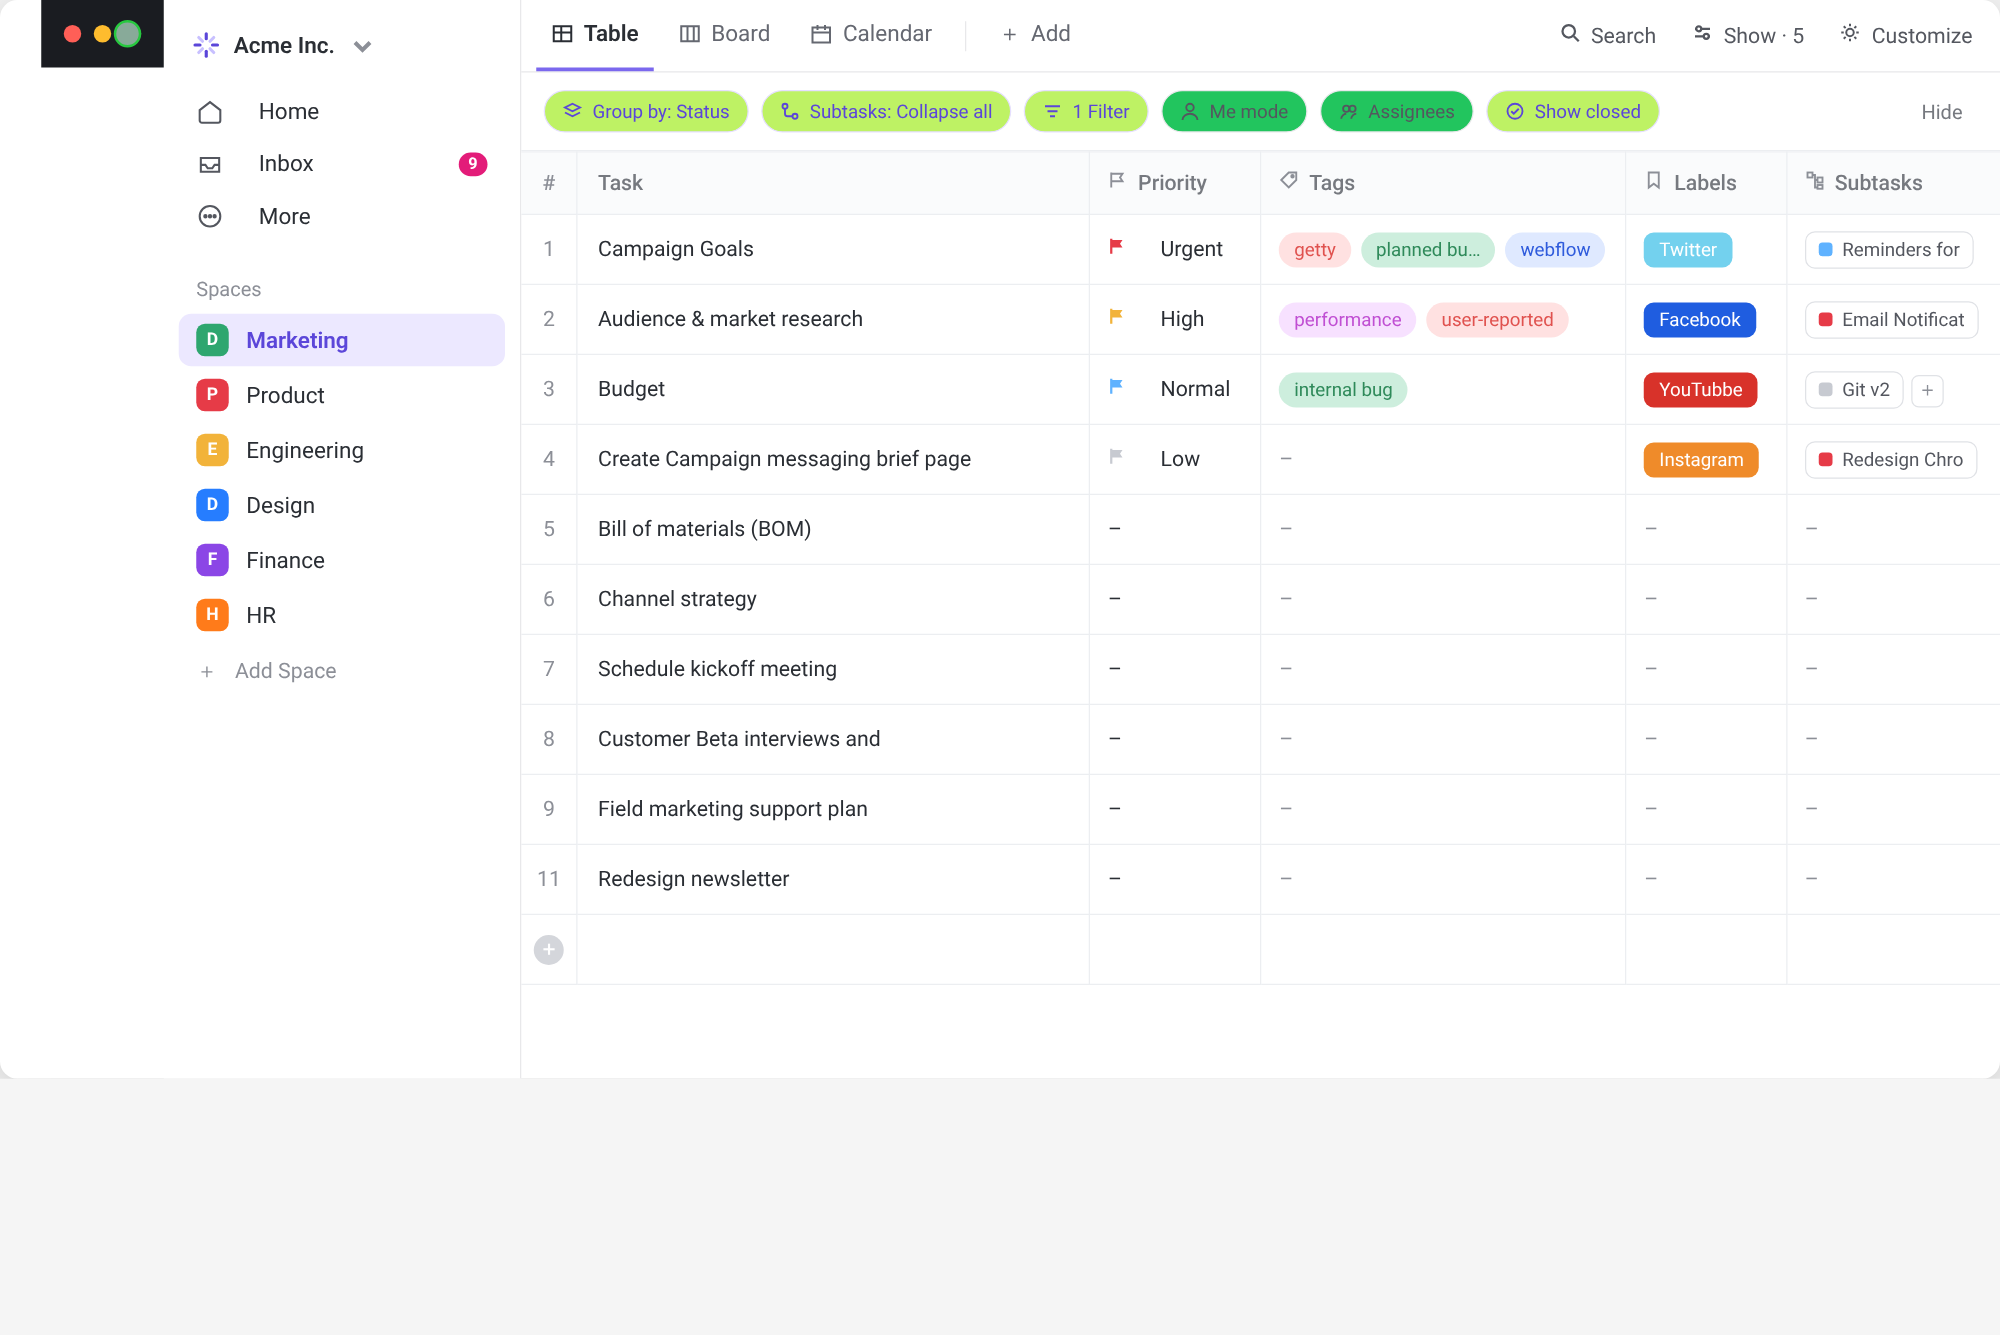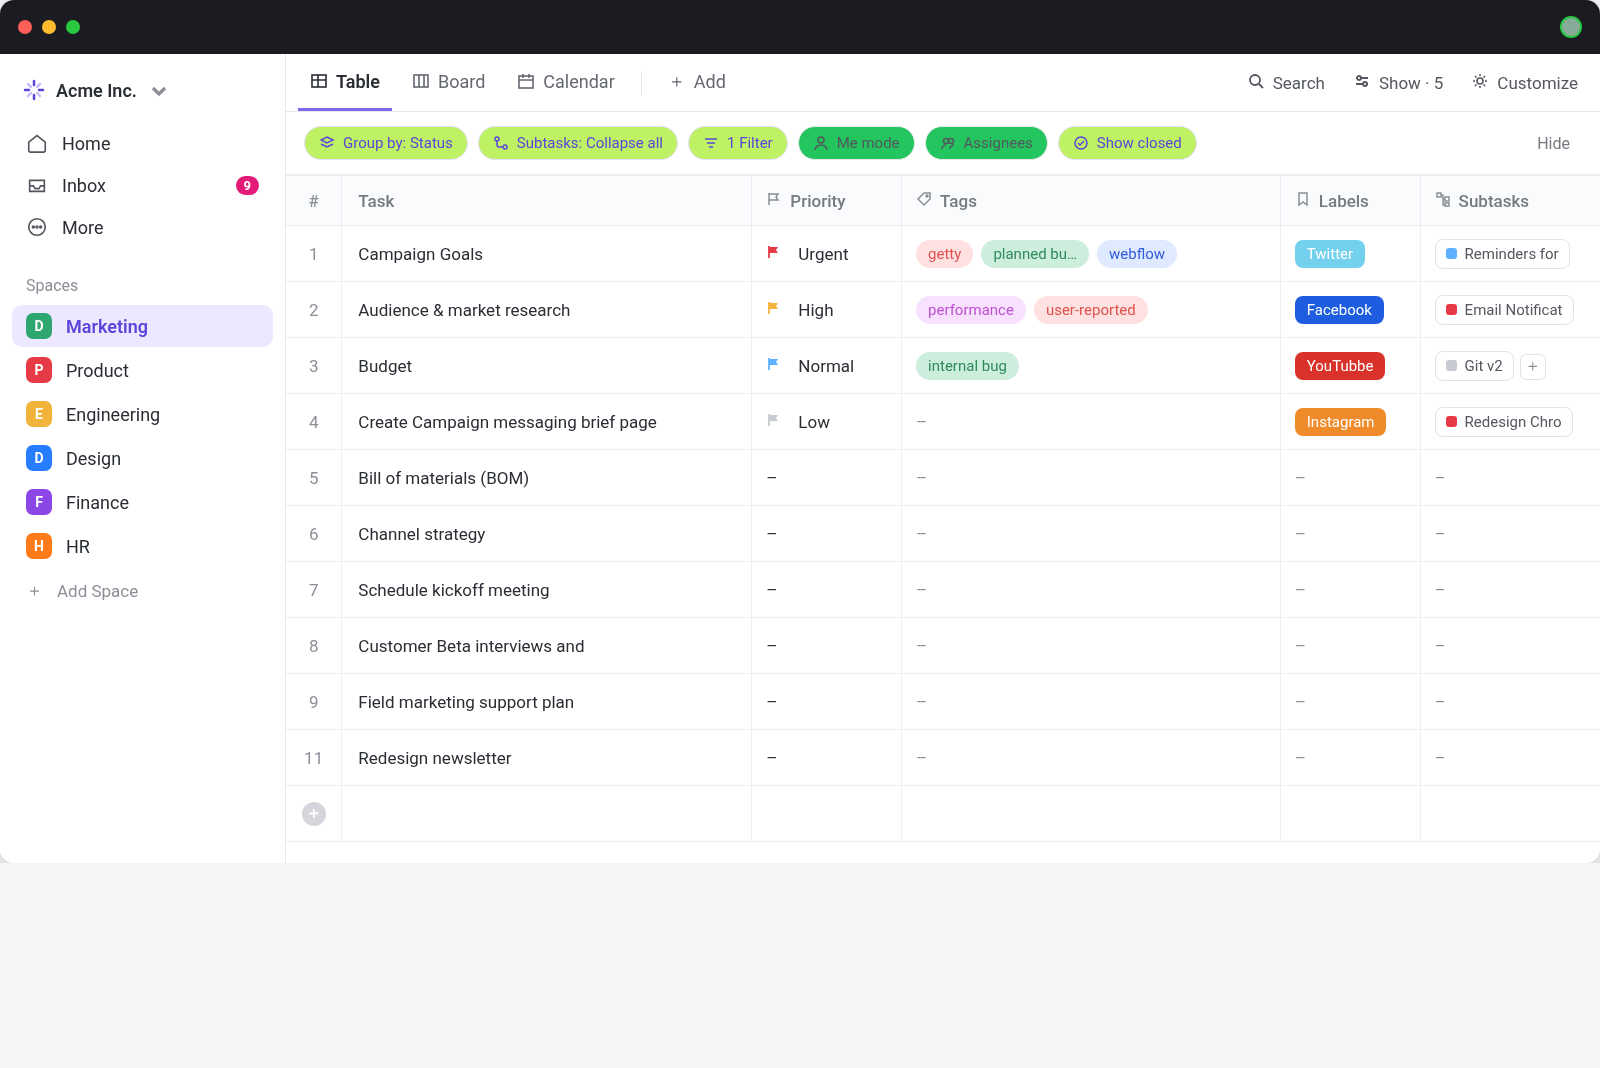--- a/index.html
+++ b/index.html
@@ -1,29 +1,29 @@
 <!DOCTYPE html>
 <html><head>
 <meta charset="utf-8">
 <style>
 * { box-sizing: border-box; margin: 0; padding: 0; }
 body { font-family: -apple-system, BlinkMacSystemFont, "Segoe UI", Roboto, sans-serif; background: #f5f5f5; font-size: 16px; color: #2a2e34; }
-.window { width: 1600px; height: 863px; margin: 0 auto; background: #fff; border-radius: 14px; overflow: hidden; box-shadow: 0 8px 40px rgba(0,0,0,.2); display: flex; flex-direction: column; }
+.window { width: 1600px; height: 863px; margin: 0 auto; background: #fff; border-radius: 14px; overflow: hidden; box-shadow: 0 8px 40px rgba(0,0,0,.2); display: flex; flex-direction: row; padding-left: 33px; }
 .titlebar { height: 54px; background: #1a1c21; display: flex; align-items: center; padding: 0 18px; gap: 10px; position: relative; }
 .traffic { display: flex; gap: 10px; }
 .tdot { width: 14px; height: 14px; border-radius: 50%; }
 .tdot.r{background:#ff5f57}.tdot.y{background:#febc2e}.tdot.g{background:#28c840}
 .avatar-mini{width:22px;height:22px;border-radius:50%;background:#8a9;position:absolute;right:18px;border:2px solid #28c840}
 
 .appbody{flex:1;display:flex;min-height:0}
 .sidebar{width:286px;border-right:1px solid #e8e8ea;display:flex;flex-direction:column;padding-top:12px;background:#fff}
 .workspace{display:flex;align-items:center;gap:10px;padding:12px 22px;font-weight:600;font-size:18px;cursor:pointer}
 .workspace svg{width:24px;height:24px}
 .nav{padding:8px 12px}
-.nav-item{display:flex;align-items:center;gap:14px;padding:10px 14px;border-radius:10px;font-size:18px;color:#2a2e34;cursor:pointer;position:relative}
+.nav-item{display:flex;align-items:center;gap:28px;padding:10px 14px;border-radius:10px;font-size:18px;color:#2a2e34;cursor:pointer;position:relative}
 .nav-item .ic{width:22px;height:22px;display:flex;align-items:center;justify-content:center;color:#54575f}
 .badge{position:absolute;right:14px;background:#e31c79;color:#fff;font-size:13px;font-weight:700;border-radius:10px;padding:2px 8px}
 .spaces-hdr{padding:20px 26px 8px;color:#8c8f97;font-size:16px}
 .space-item{display:flex;align-items:center;gap:14px;padding:8px 14px;margin:2px 12px;border-radius:10px;font-size:18px;cursor:pointer}
 .space-item.active{background:#ece8ff;color:#5b46d9;font-weight:600}
 .sqicon{width:26px;height:26px;border-radius:7px;color:#fff;font-size:14px;font-weight:700;display:flex;align-items:center;justify-content:center}
 .add-space{display:flex;align-items:center;gap:14px;padding:10px 26px;color:#8c8f97;font-size:17px;cursor:pointer}
 
 .main{flex:1;display:flex;flex-direction:column;min-width:0}
 .tabs{height:58px;display:flex;align-items:center;padding:0 12px;border-bottom:1px solid #e8e8ea;gap:8px}
@@ -47,21 +47,21 @@
 td{height:56px}
 .col-num{width:56px;text-align:center;color:#8c8f97;border-right:1px solid #eceef1}
 th.col-num{background:#fafbfc}
 .col-task{padding-left:16px;min-width:410px;border-right:1px solid #eceef1}
 .col-pri{width:150px;padding-left:14px;border-right:1px solid #eceef1}
 .col-tags{width:380px;padding-left:14px;border-right:1px solid #eceef1}
 .col-labels{width:140px;padding-left:14px;border-right:1px solid #eceef1}
 .col-sub{width:180px;padding-left:14px}
 th .hdr{display:flex;align-items:center;gap:8px}
 .flag{width:16px;height:16px}
-.pri{display:flex;align-items:center;gap:16px}
+.pri{display:flex;align-items:center;gap:26px}
 .dash{color:#8c8f97}
 .tagset{display:flex;gap:8px;flex-wrap:wrap}
 .tag{padding:5px 12px;border-radius:14px;font-size:15px;white-space:nowrap;max-width:140px;overflow:hidden;text-overflow:ellipsis}
 .label{padding:5px 12px;border-radius:8px;font-size:15px;color:#fff;font-weight:400;display:inline-block}
 .subitem{display:inline-flex;align-items:center;gap:8px;padding:5px 10px;border:1px solid #e0e2e6;border-radius:8px;font-size:15px;color:#54575f;white-space:nowrap;overflow:hidden;max-width:160px}
 .dot{width:11px;height:11px;border-radius:3px;display:inline-block}
 .plusbtn{display:inline-flex;align-items:center;justify-content:center;width:26px;height:26px;border:1px solid #e0e2e6;border-radius:6px;color:#8c8f97;font-size:16px;margin-left:6px}
 .addrow{height:50px}
 .addrow .pluscircle{width:24px;height:24px;border-radius:50%;background:#d4d6db;color:#fff;display:flex;align-items:center;justify-content:center;margin:0 auto;font-size:16px;font-weight:700}
 </style>

